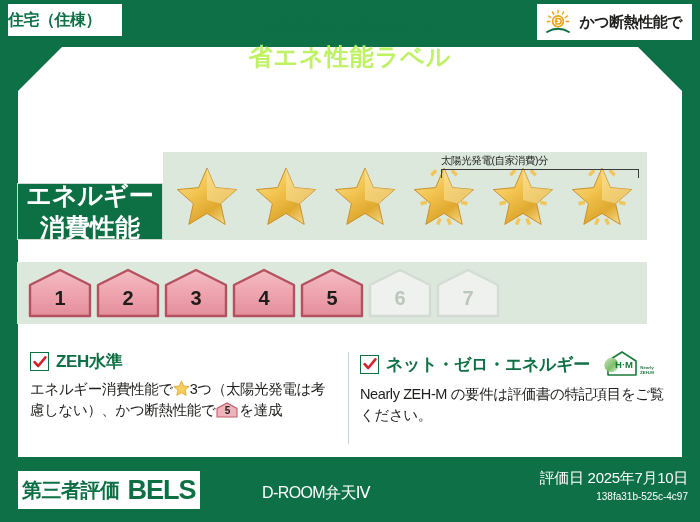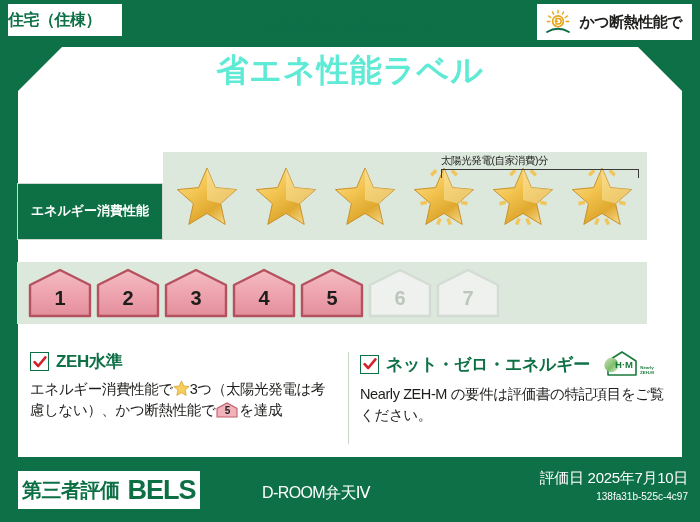--- a/index.html
+++ b/index.html
@@ -57,42 +57,42 @@
     position: absolute;
     left: 0; top: 18px; width: 100%;
     text-align: center;
   }
   .title-sub {
     color: #0d7047;
     font-size: 15px; font-weight: bold;
     letter-spacing: 0.5px;
   }
   .title-main {
-    color: #5eead4;
-    font-size: 32px; font-weight: bold;
+    color: #bef264;
+    font-size: 24px; font-weight: bold;
     letter-spacing: 1px;
-    margin-top: 12px;
+    margin-top: 4px;
   }
 
   
   .row {
     position: absolute;
     left: 17px;
     width: 630px;
     display: flex;
     align-items: stretch;
   }
   .row-label {
     width: 146px;
     background: #0d7045;
     color: #ffffff;
-    display: flex; flex-direction: row;
+    display: flex; flex-direction: column;
     align-items: center; justify-content: center;
     font-weight: bold;
-    font-size: 13px;
+    font-size: 25px;
     line-height: 1.25;
     letter-spacing: 0px;
     border: 1px solid #cfd9cf;
     margin-top: 31px;
   }
   .row-body {
     flex: 1;
     background: #dce8dc;
     position: relative;
     display: flex;

